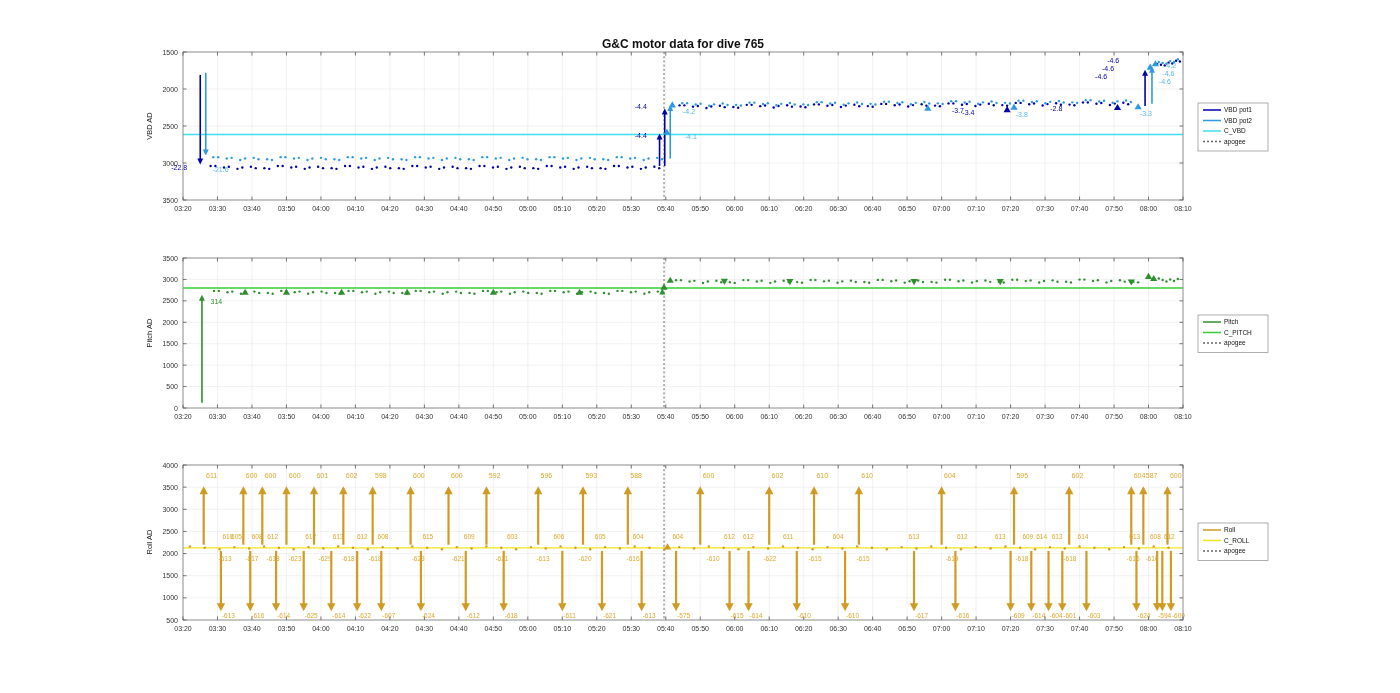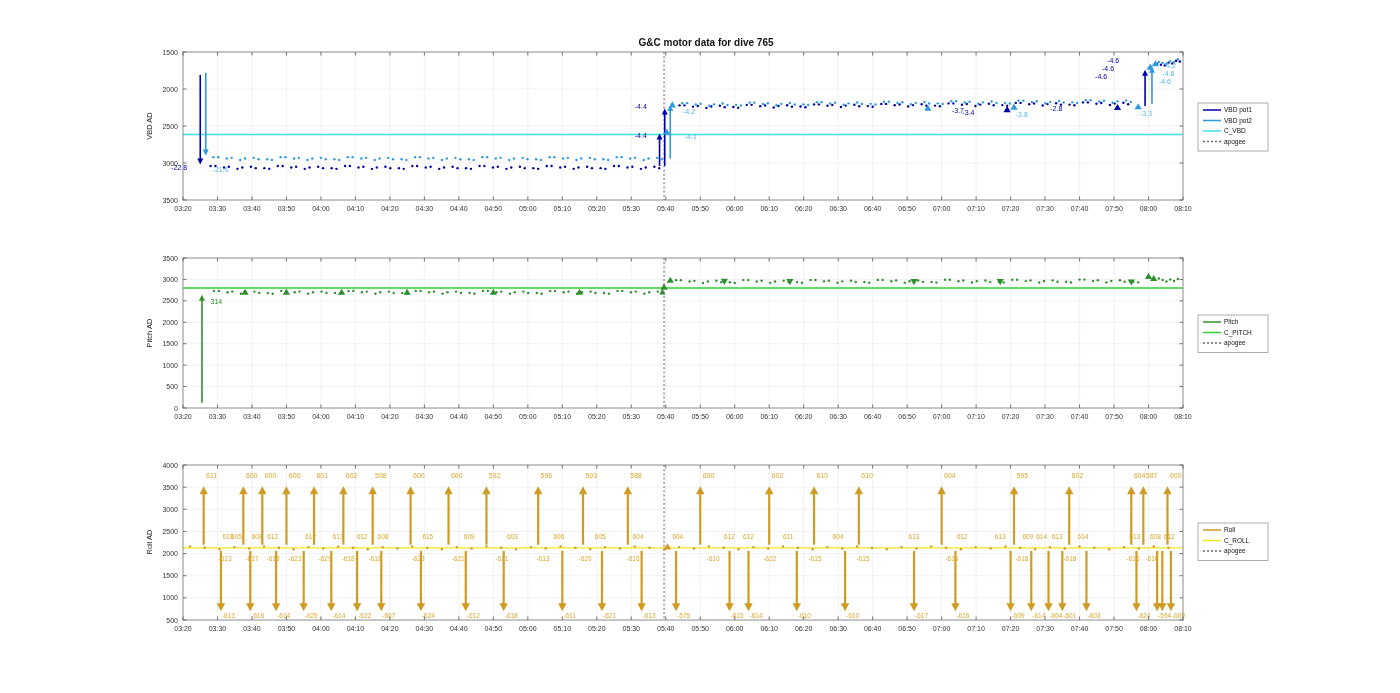--- a/index.html
+++ b/index.html
@@ -1,19 +1,19 @@
 <!DOCTYPE html>
 <html><head>
 <meta charset="utf-8">
 <style>
   html,body{margin:0;padding:0;background:#fff;}
   .figure{position:relative;width:1400px;height:693px;background:#ffffff;
           font-family:"Liberation Sans",sans-serif;overflow:hidden;}
-  .fig-title{position:absolute;left:506px;top:37px;width:400px;text-align:center;
-             font-size:10px;font-weight:bold;color:#111;}
+  .fig-title{position:absolute;left:483px;top:37px;width:400px;text-align:center;
+             font-size:12px;font-weight:bold;color:#111;}
   .ylab{position:absolute;width:80px;height:12px;text-align:center;font-size:7.5px;color:#222;
         transform:rotate(-90deg);}
   #ylab0{left:111px;top:120px;}
   #ylab1{left:111px;top:327px;}
   #ylab2{left:111px;top:536px;}
   svg{position:absolute;left:0;top:0;font-family:"Liberation Sans",sans-serif;}
 </style>
 </head>
 <body>
 

